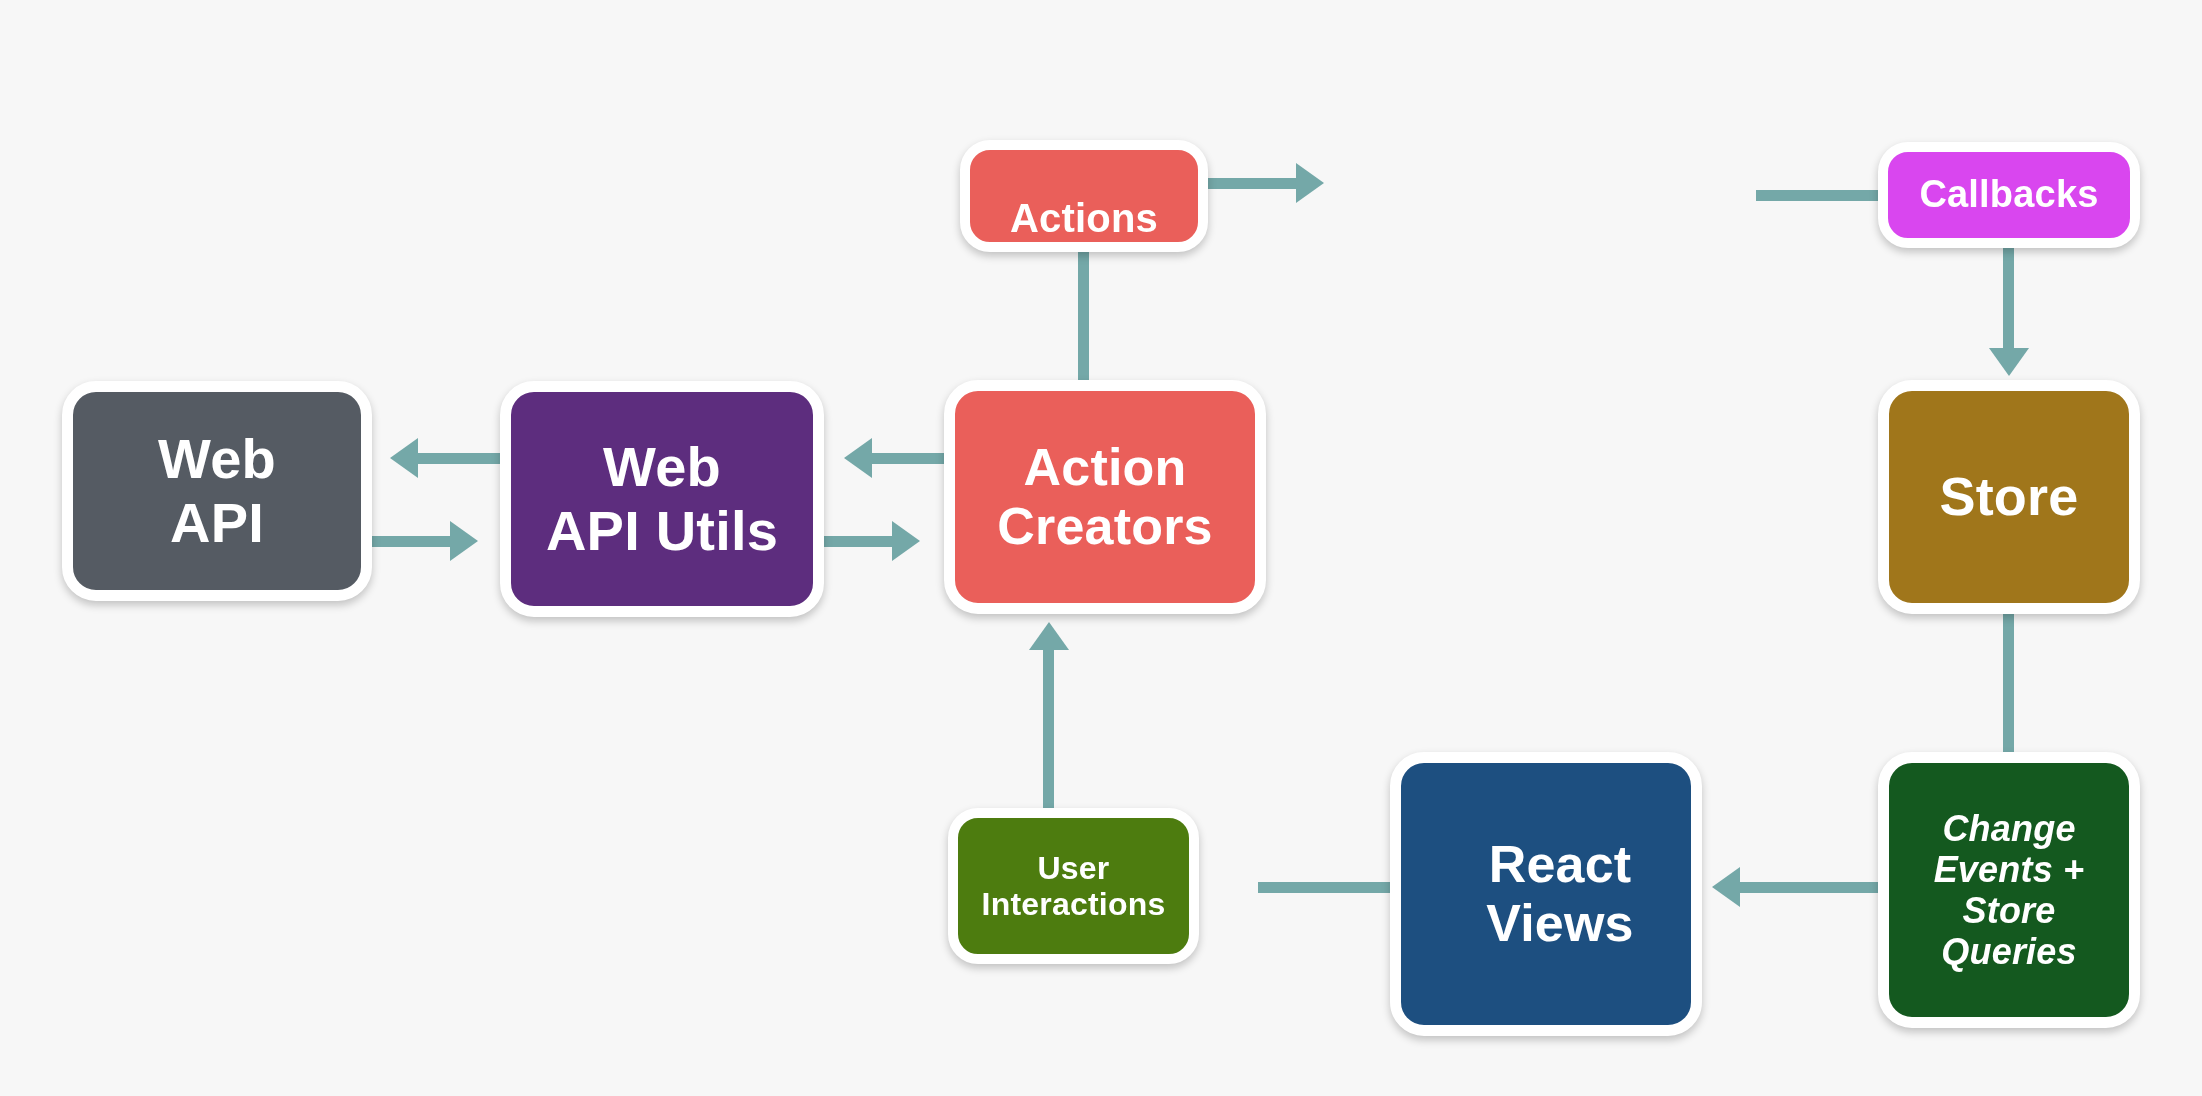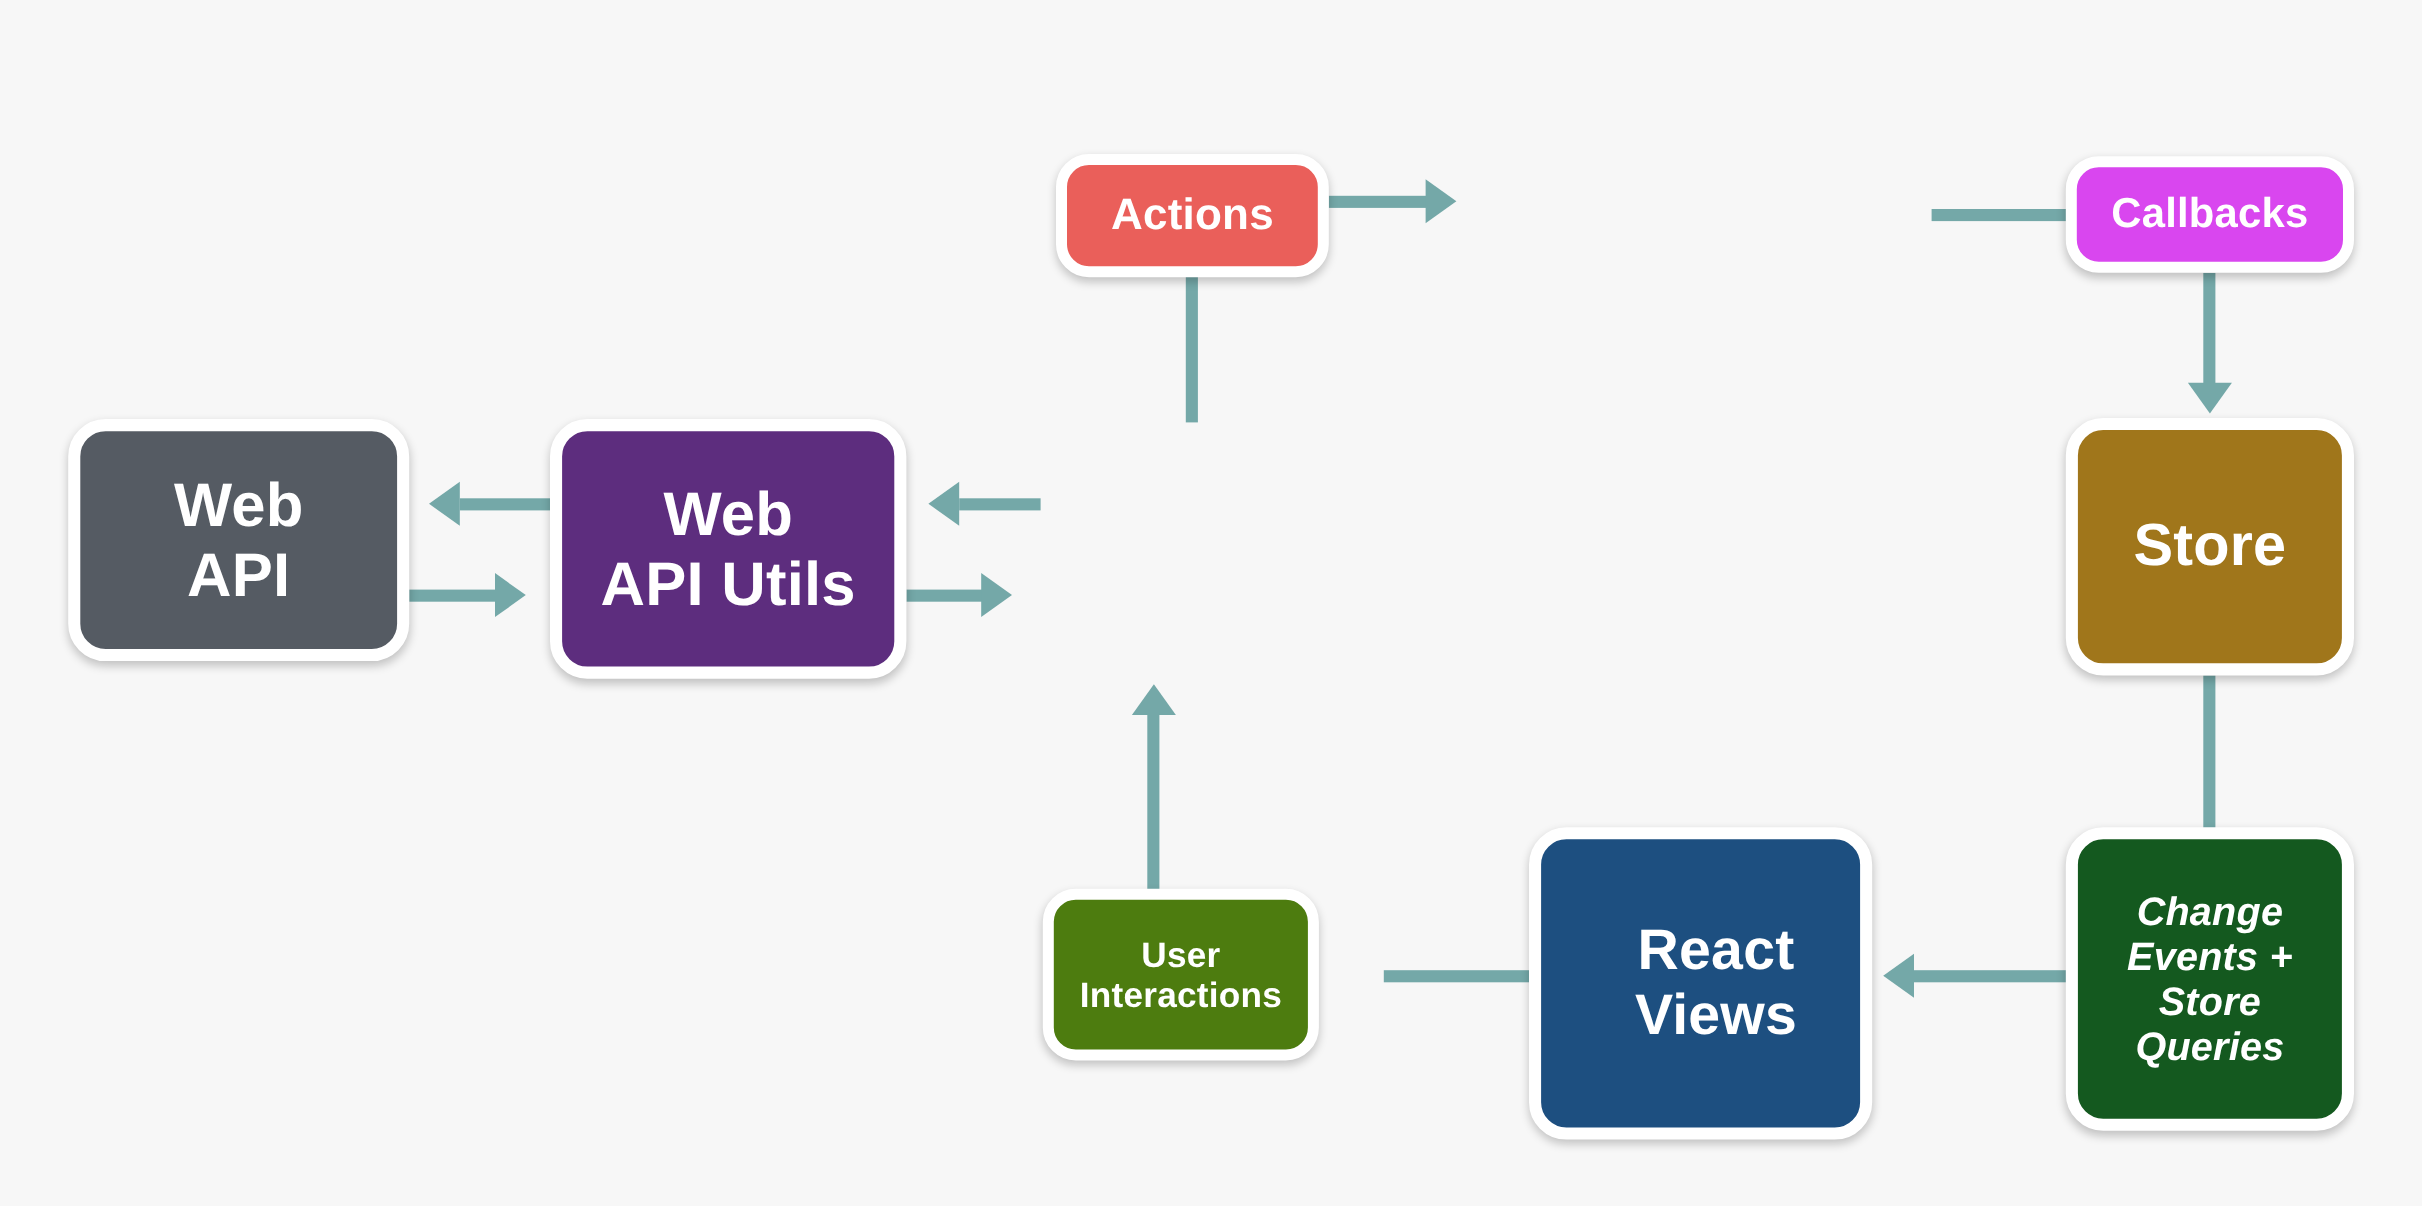--- a/index.html
+++ b/index.html
@@ -104,39 +104,43 @@
 
   <div class="conn h" style="left:824px; top:536px; width:74px;"></div>
   <div class="head right" style="left:892px; top:521px;"></div>
 
   <div class="conn h" style="left:418px; top:453px; width:84px;"></div>
   <div class="head left" style="left:390px; top:438px;"></div>
 
   <div class="conn h" style="left:372px; top:536px; width:84px;"></div>
   <div class="head right" style="left:450px; top:521px;"></div>
 
-  <div class="node small" style="left:960px; top:140px; width:248px; height:112px; background:#ea5f5a; font-size:40px;">
+  <div class="node small" style="left:960px; top:140px; width:248px; height:112px; background:#ea5f5a; font-size:40px;align-items:flex-end;">
     <span>Actions</span>
   </div>
 
 
   <div class="node small" style="left:1878px; top:142px; width:262px; height:106px; background:#d946ef; font-size:38px;">
     <span>Callbacks</span>
   </div>
 
   <div class="node" style="left:62px; top:381px; width:310px; height:220px; background:#555b63; font-size:56px;">
     <span>Web
 API</span>
   </div>
 
   <div class="node" style="left:500px; top:381px; width:324px; height:236px; background:#5d2d7e; font-size:56px;">
     <span>Web
 API Utils</span>
   </div>
 
+  <div class="node" style="left:944px; top:380px; width:322px; height:234px; background:#ea5f5a; font-size:52px;">
+    <span>Action
+Creators</span>
+  </div>
 
   <div class="node" style="left:1878px; top:380px; width:262px; height:234px; background:#a0761b; font-size:54px;">
     <span>Store</span>
   </div>
 
   <div class="node" style="left:1878px; top:752px; width:262px; height:276px; background:#14591f; font-size:36px;font-style:italic;">
     <span>Change
 Events +
 Store
 Queries</span>

